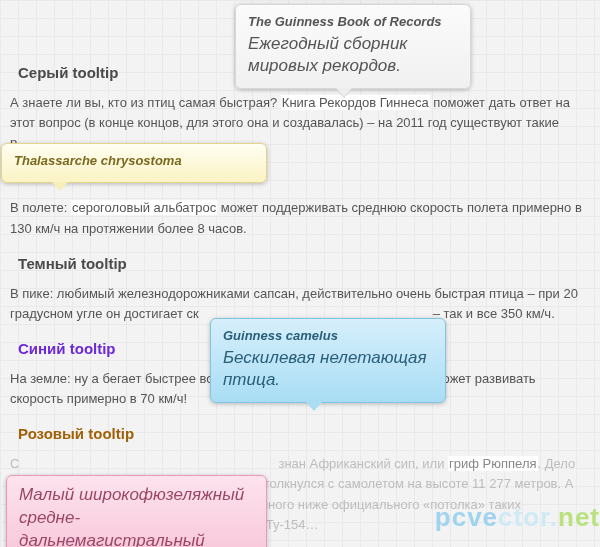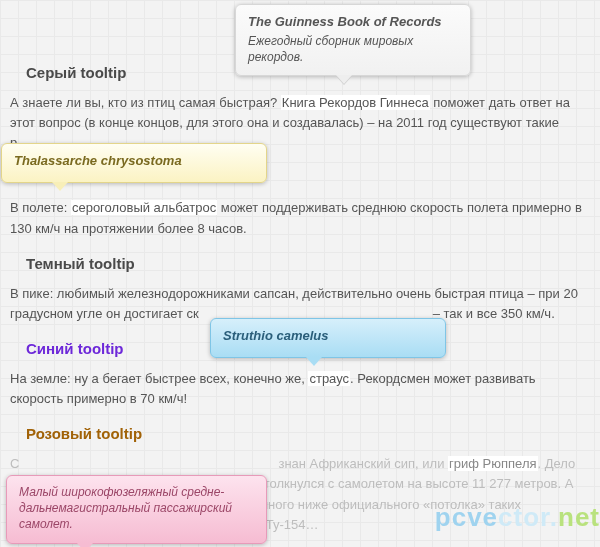--- a/index.html
+++ b/index.html
@@ -15,21 +15,21 @@
     background-size:18px 18px;
     position:relative;
     overflow:hidden;
     box-sizing:border-box;
     padding:8px 10px 0 10px;
   }
   h3{
     font-size:15px;
     font-weight:bold;
     color:#4a4a4a;
-    margin:16px 0 12px 16px;
+    margin:16px 0 12px 8px;
   }
   p{
     line-height:1.55;
     margin:0 8px 12px 0;
     color:#555;
   }
   .hl{
     background:#fff;
     padding:0 1px;
   }
@@ -37,21 +37,21 @@
   .tt{
     position:absolute;
     border-radius:6px;
     padding:8px 12px 10px 12px;
     box-shadow:0 1px 4px rgba(0,0,0,.25);
     font-size:13px;
     line-height:1.35;
     font-style:italic;
   }
   .tt .tt-title{font-weight:bold;margin-bottom:2px}
-  .tt .tt-body{font-size:12px}
+  .tt .tt-body{font-size:17px}
   .tt .arrow{
     position:absolute;width:0;height:0;
     border-left:8px solid transparent;
     border-right:8px solid transparent;
   }
   
   .tt-gray{
     left:235px;top:4px;width:210px;
     background:linear-gradient(#fbfbfb,#f1f1f1);
     border:1px solid #d7d7d7;color:#555;
@@ -127,21 +127,22 @@
 <p>
   <span>В полете: </span><span class="hl">сероголовый альбатрос</span><span> может поддерживать среднюю скорость полета примерно в 130 км/ч на протяжении более 8 часов.</span>
 </p>
 
 <h3>Темный tooltip</h3>
 <p>
   <span>В пике: любимый железнодорожниками сапсан, действительно очень быстрая птица – при 20 градусном угле он достигает ск</span><span style="visibility:hidden">орости в 270 км/ч, а при 45 градусном</span><span> – так и все 350 км/ч.</span>
 </p>
 
 <div class="tt tt-blue">
-  <div class="tt-title">Struthio camelus</div>
+  <div class="tt-title">Guinness camelus</div>
+  <div class="tt-body">Бескилевая нелетающая птица.</div>
   <div class="arrow"></div>
 </div>
 
 <h3 style="color:#6d28d9">Синий tooltip</h3>
 <p>
   <span>На земле: ну а бегает быстрее всех, конечно же, </span><span class="hl">страус</span><span>. Рекордсмен может развивать скорость примерно в 70 км/ч!</span>
 </p>
 
 <h3 class="faded">Розовый tooltip</h3>
 <p style="color:#bdbdbd">

